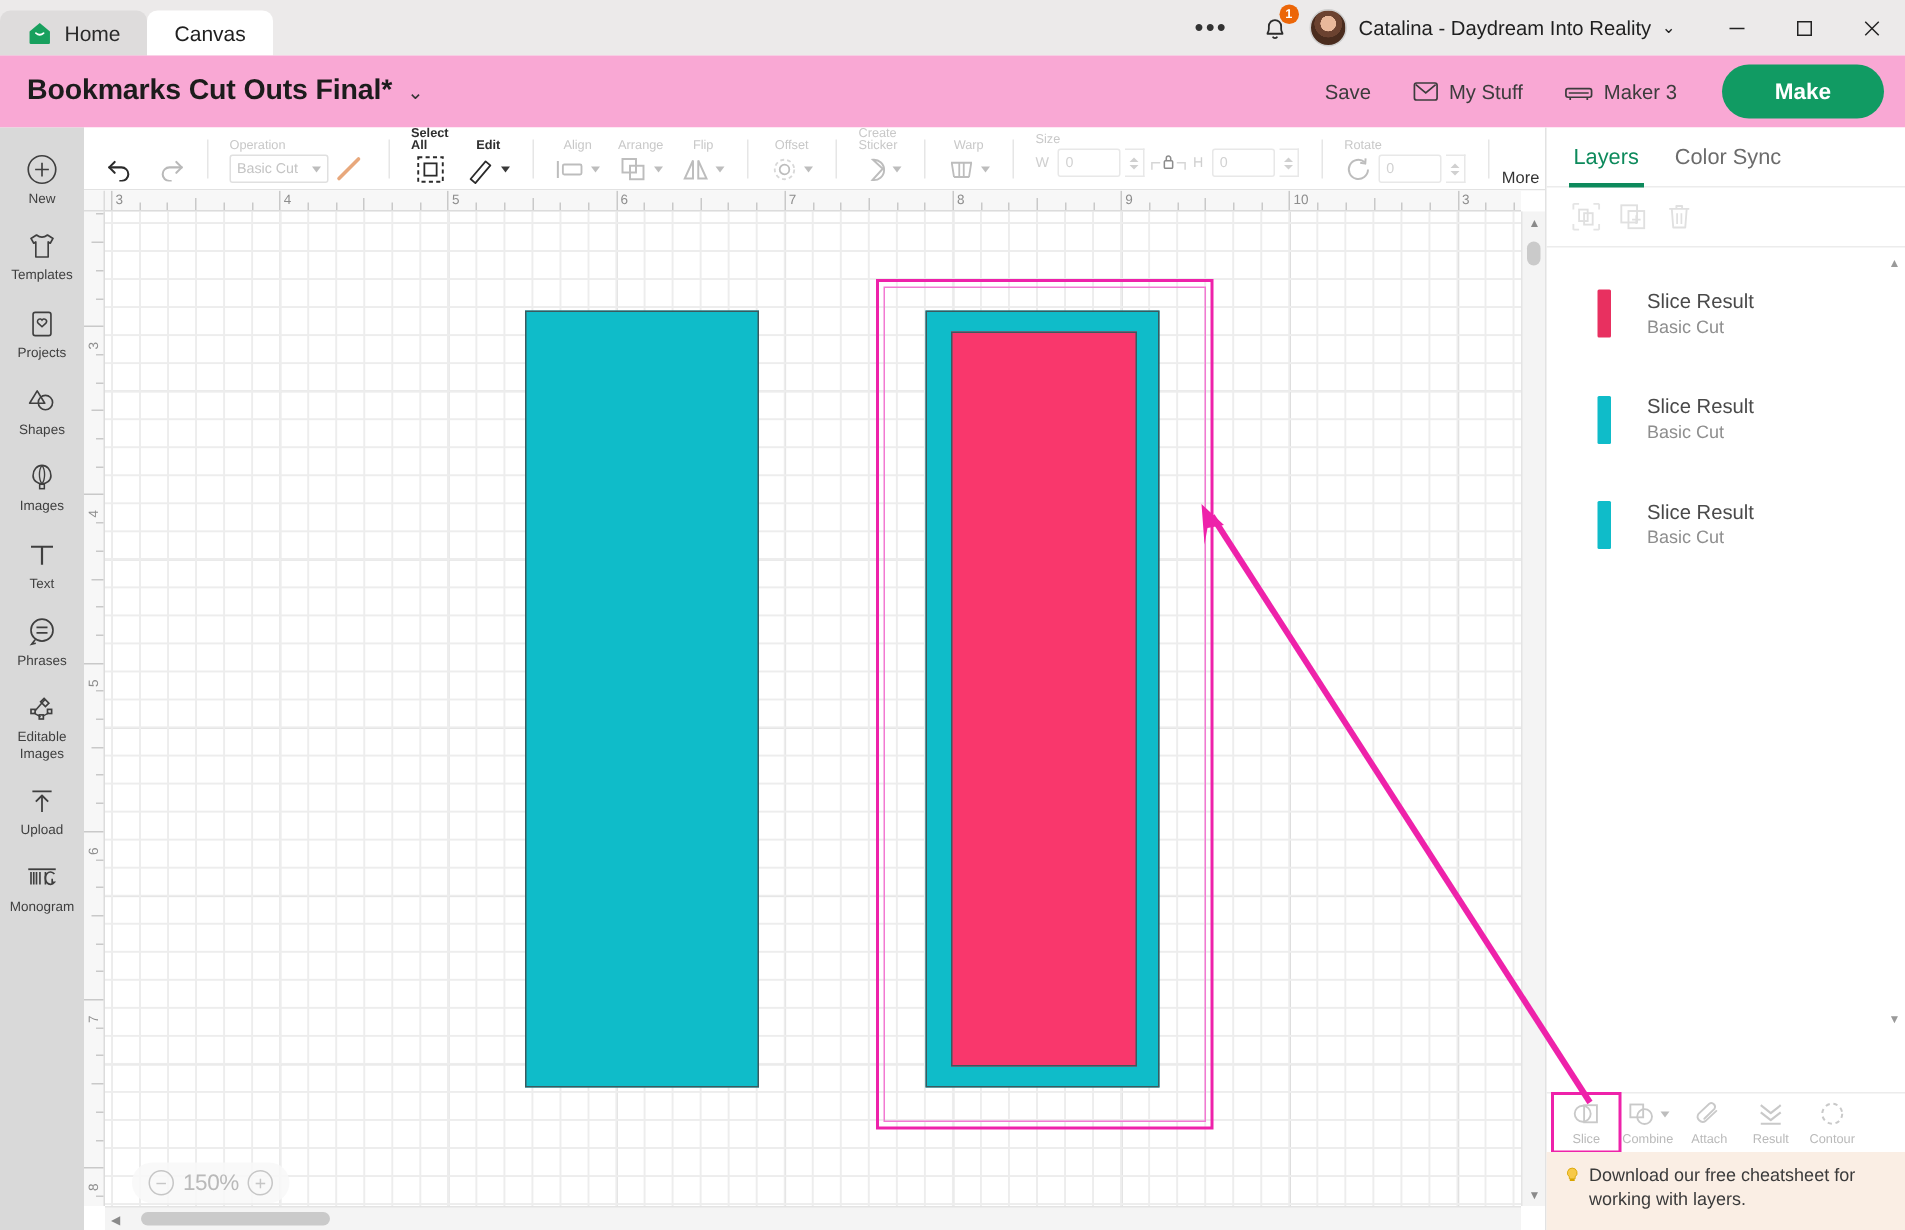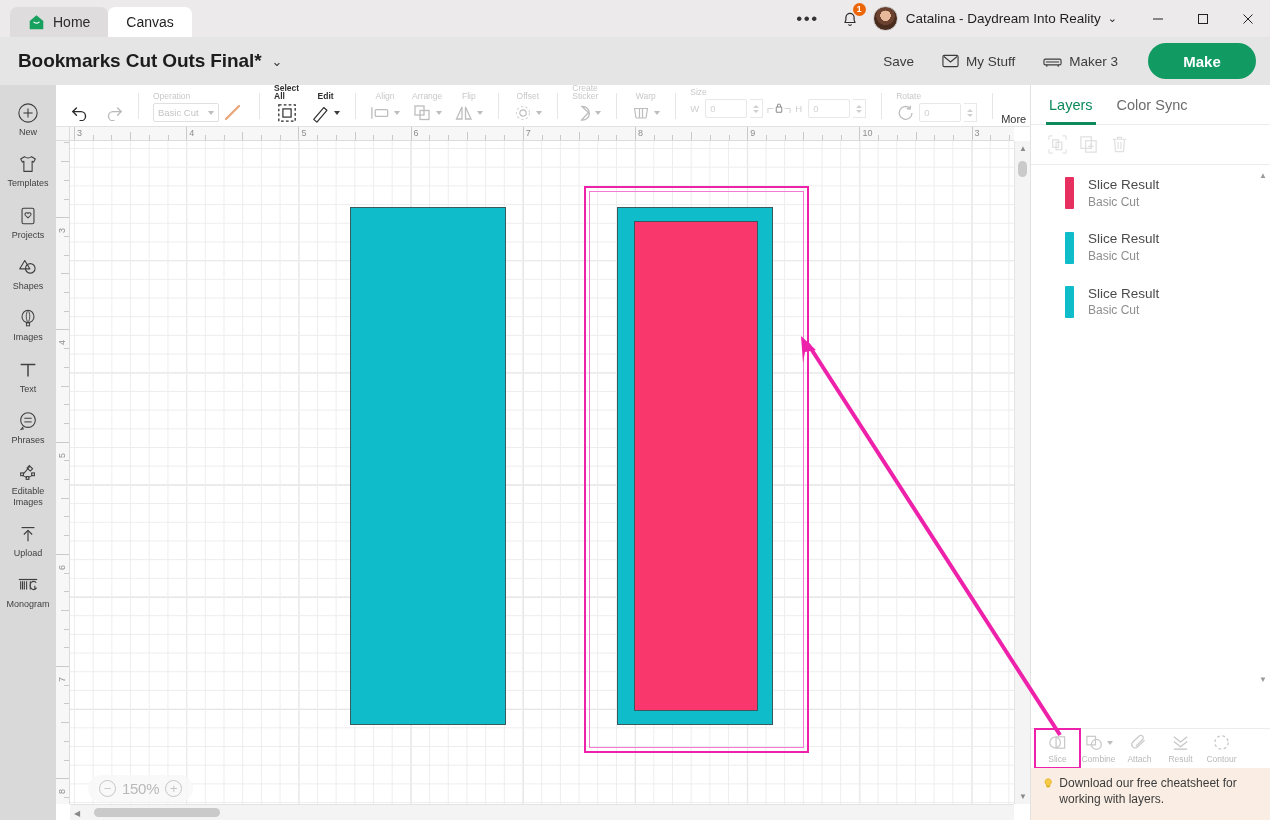--- a/index.html
+++ b/index.html
@@ -11,21 +11,21 @@
     -webkit-font-smoothing: antialiased;
   }
   #app { position: relative; width: 1270px; height: 820px; }
 
   
   .titlebar {
     position: absolute; left: 0; top: 0; width: 1270px; height: 37px;
     background: #eceaea;
     display: flex; align-items: flex-end;
   }
-  .tabstrip { display: flex; align-items: flex-end; height: 37px; padding-left: 10px; }
+  .tabstrip { display: flex; align-items: flex-end; height: 37px; }
   .tab {
     height: 30px; display: flex; align-items: center; gap: 8px;
     padding: 0 18px; border-radius: 7px 7px 0 0;
     font-size: 14px; color: #1f1f1f; cursor: default;
   }
   .tab.inactive { background: #dedcdc; color: #2b2b2b; }
   .tab.active { background: #ffffff; }
   .home-logo { width: 17px; height: 17px; display: block; }
   .tb-right {
     margin-left: auto; display: flex; align-items: center;
@@ -49,21 +49,21 @@
   .caret-dn { margin-left: 7px; color: #1f1f1f; font-size: 11px; }
   .wincontrols { display: flex; align-items: center; margin-left: 18px; }
   .wbtn {
     width: 45px; height: 37px; display: flex; align-items: center; justify-content: center;
     color: #222;
   }
 
   
   .header {
     position: absolute; left: 0; top: 37px; width: 1270px; height: 48px;
-    background: #e5e5e5; display: flex; align-items: center;
+    background: #f9a8d4; display: flex; align-items: center;
     padding: 0 14px 0 18px;
   }
   .proj-title { font-size: 19px; font-weight: bold; color: #1c1c1c; letter-spacing: -0.1px; }
   .proj-caret { margin-left: 10px; font-size: 13px; color: #333; }
   .hdr-right { margin-left: auto; display: flex; align-items: center; gap: 0; }
   .hdr-link {
     display: flex; align-items: center; gap: 7px;
     font-size: 13.5px; color: #3c3c3c; padding: 0 14px;
   }
   .make-btn {
@@ -193,21 +193,21 @@
   .rtabs { display: flex; height: 40px; padding: 0 0 0 18px; align-items: center; gap: 24px;
            border-bottom: 1px solid #ececec; }
   .rtab { font-size: 14.5px; color: #6c6c6c; height: 40px; display: flex; align-items: center; position: relative; }
   .rtab.active { color: #0d8a5c; }
   .rtab.active::after {
     content: ""; position: absolute; left: -3px; right: -3px; bottom: 0; height: 3px; background: #0d8a5c;
   }
   .rtools { height: 40px; display: flex; align-items: center; gap: 10px; padding-left: 16px;
             border-bottom: 1px solid #ececec; }
   .layer-list { position: absolute; top: 81px; left: 0; right: 0; bottom: 132px; overflow: hidden; }
-  .layer-row { display: flex; align-items: center; gap: 14px; padding: 10px 14px 10px 34px; }
+  .layer-row { display: flex; align-items: center; gap: 24px; padding: 10px 14px 10px 34px; margin-top: 16px; }
   .swatch { width: 9px; height: 32px; border-radius: 1px; }
   .l-title { font-size: 13.5px; color: #4a4a4a; line-height: 1.3; }
   .l-sub { font-size: 12px; color: #8e8e8e; line-height: 1.4; }
   .lp-sb { position: absolute; right: 2px; top: 86px; bottom: 136px; width: 10px; }
   .lp-sb-arrow { position: absolute; right: 1px; color: #9a9a9a; font-size: 8px; }
 
   .blank-row {
     position: absolute; left: 0; right: 0; bottom: 92px; height: 42px;
     display: flex; align-items: center; gap: 14px; padding-left: 12px;
     border-top: 1px solid #ececec;

